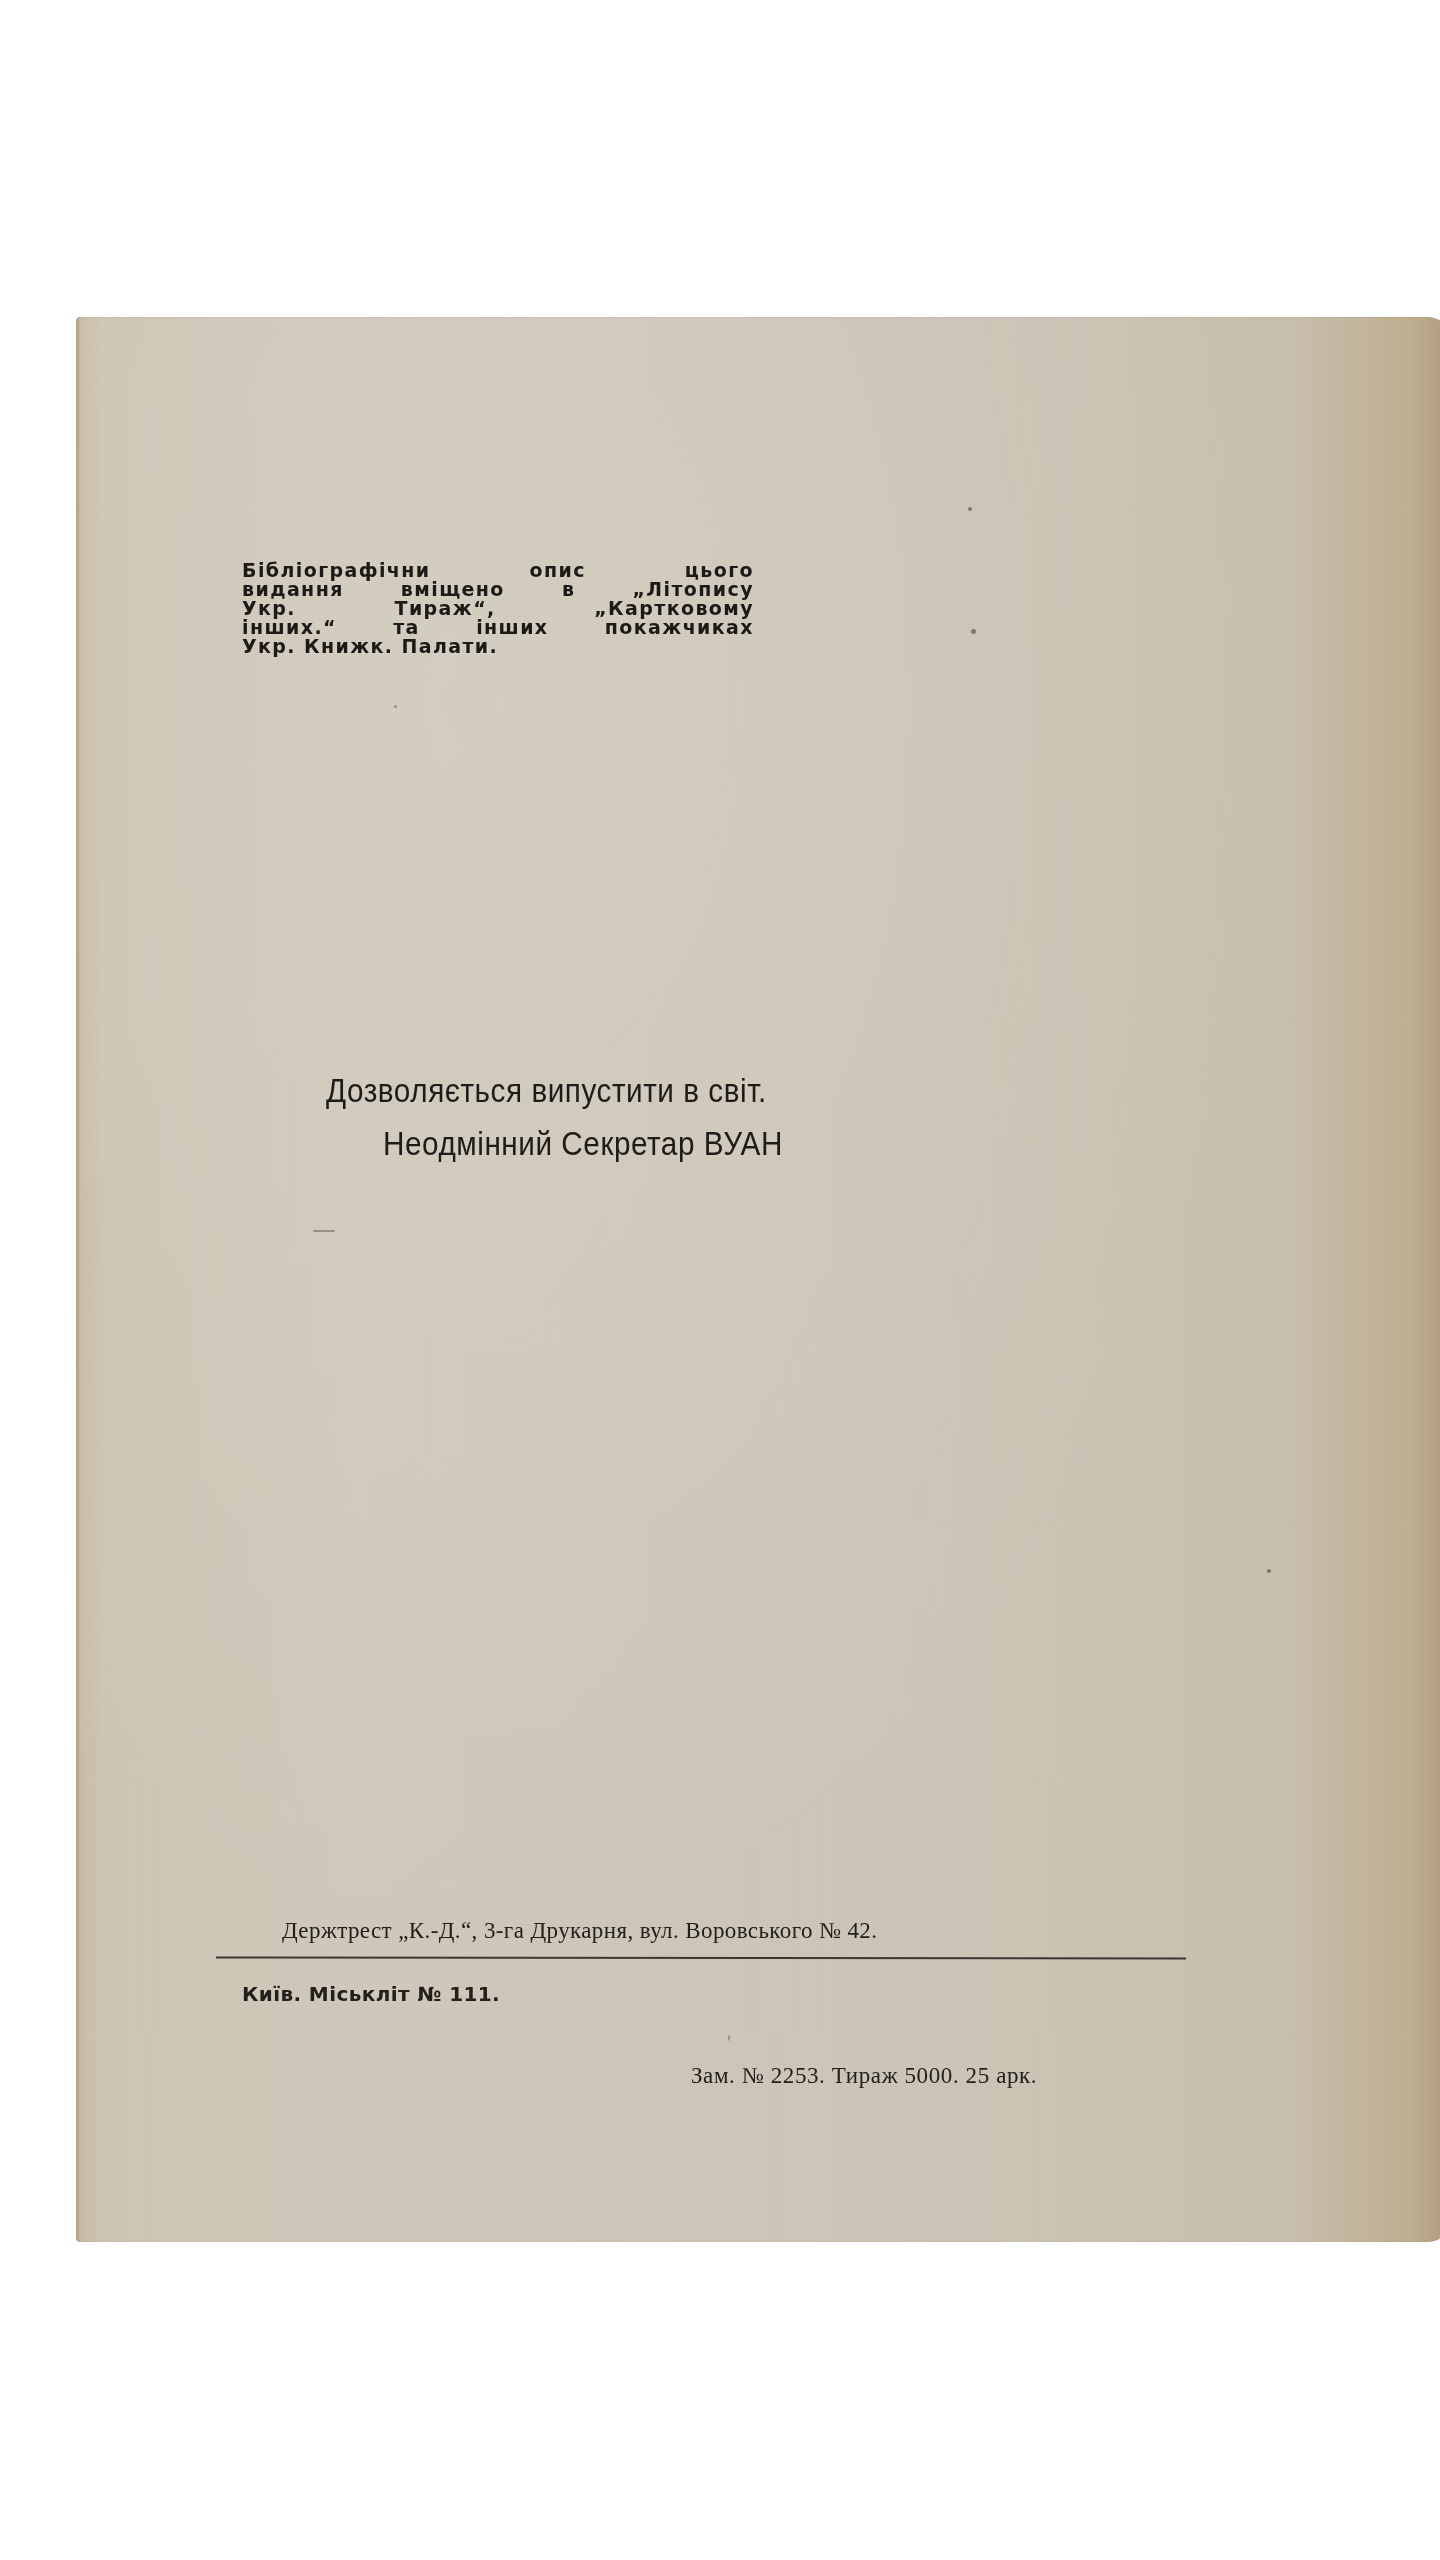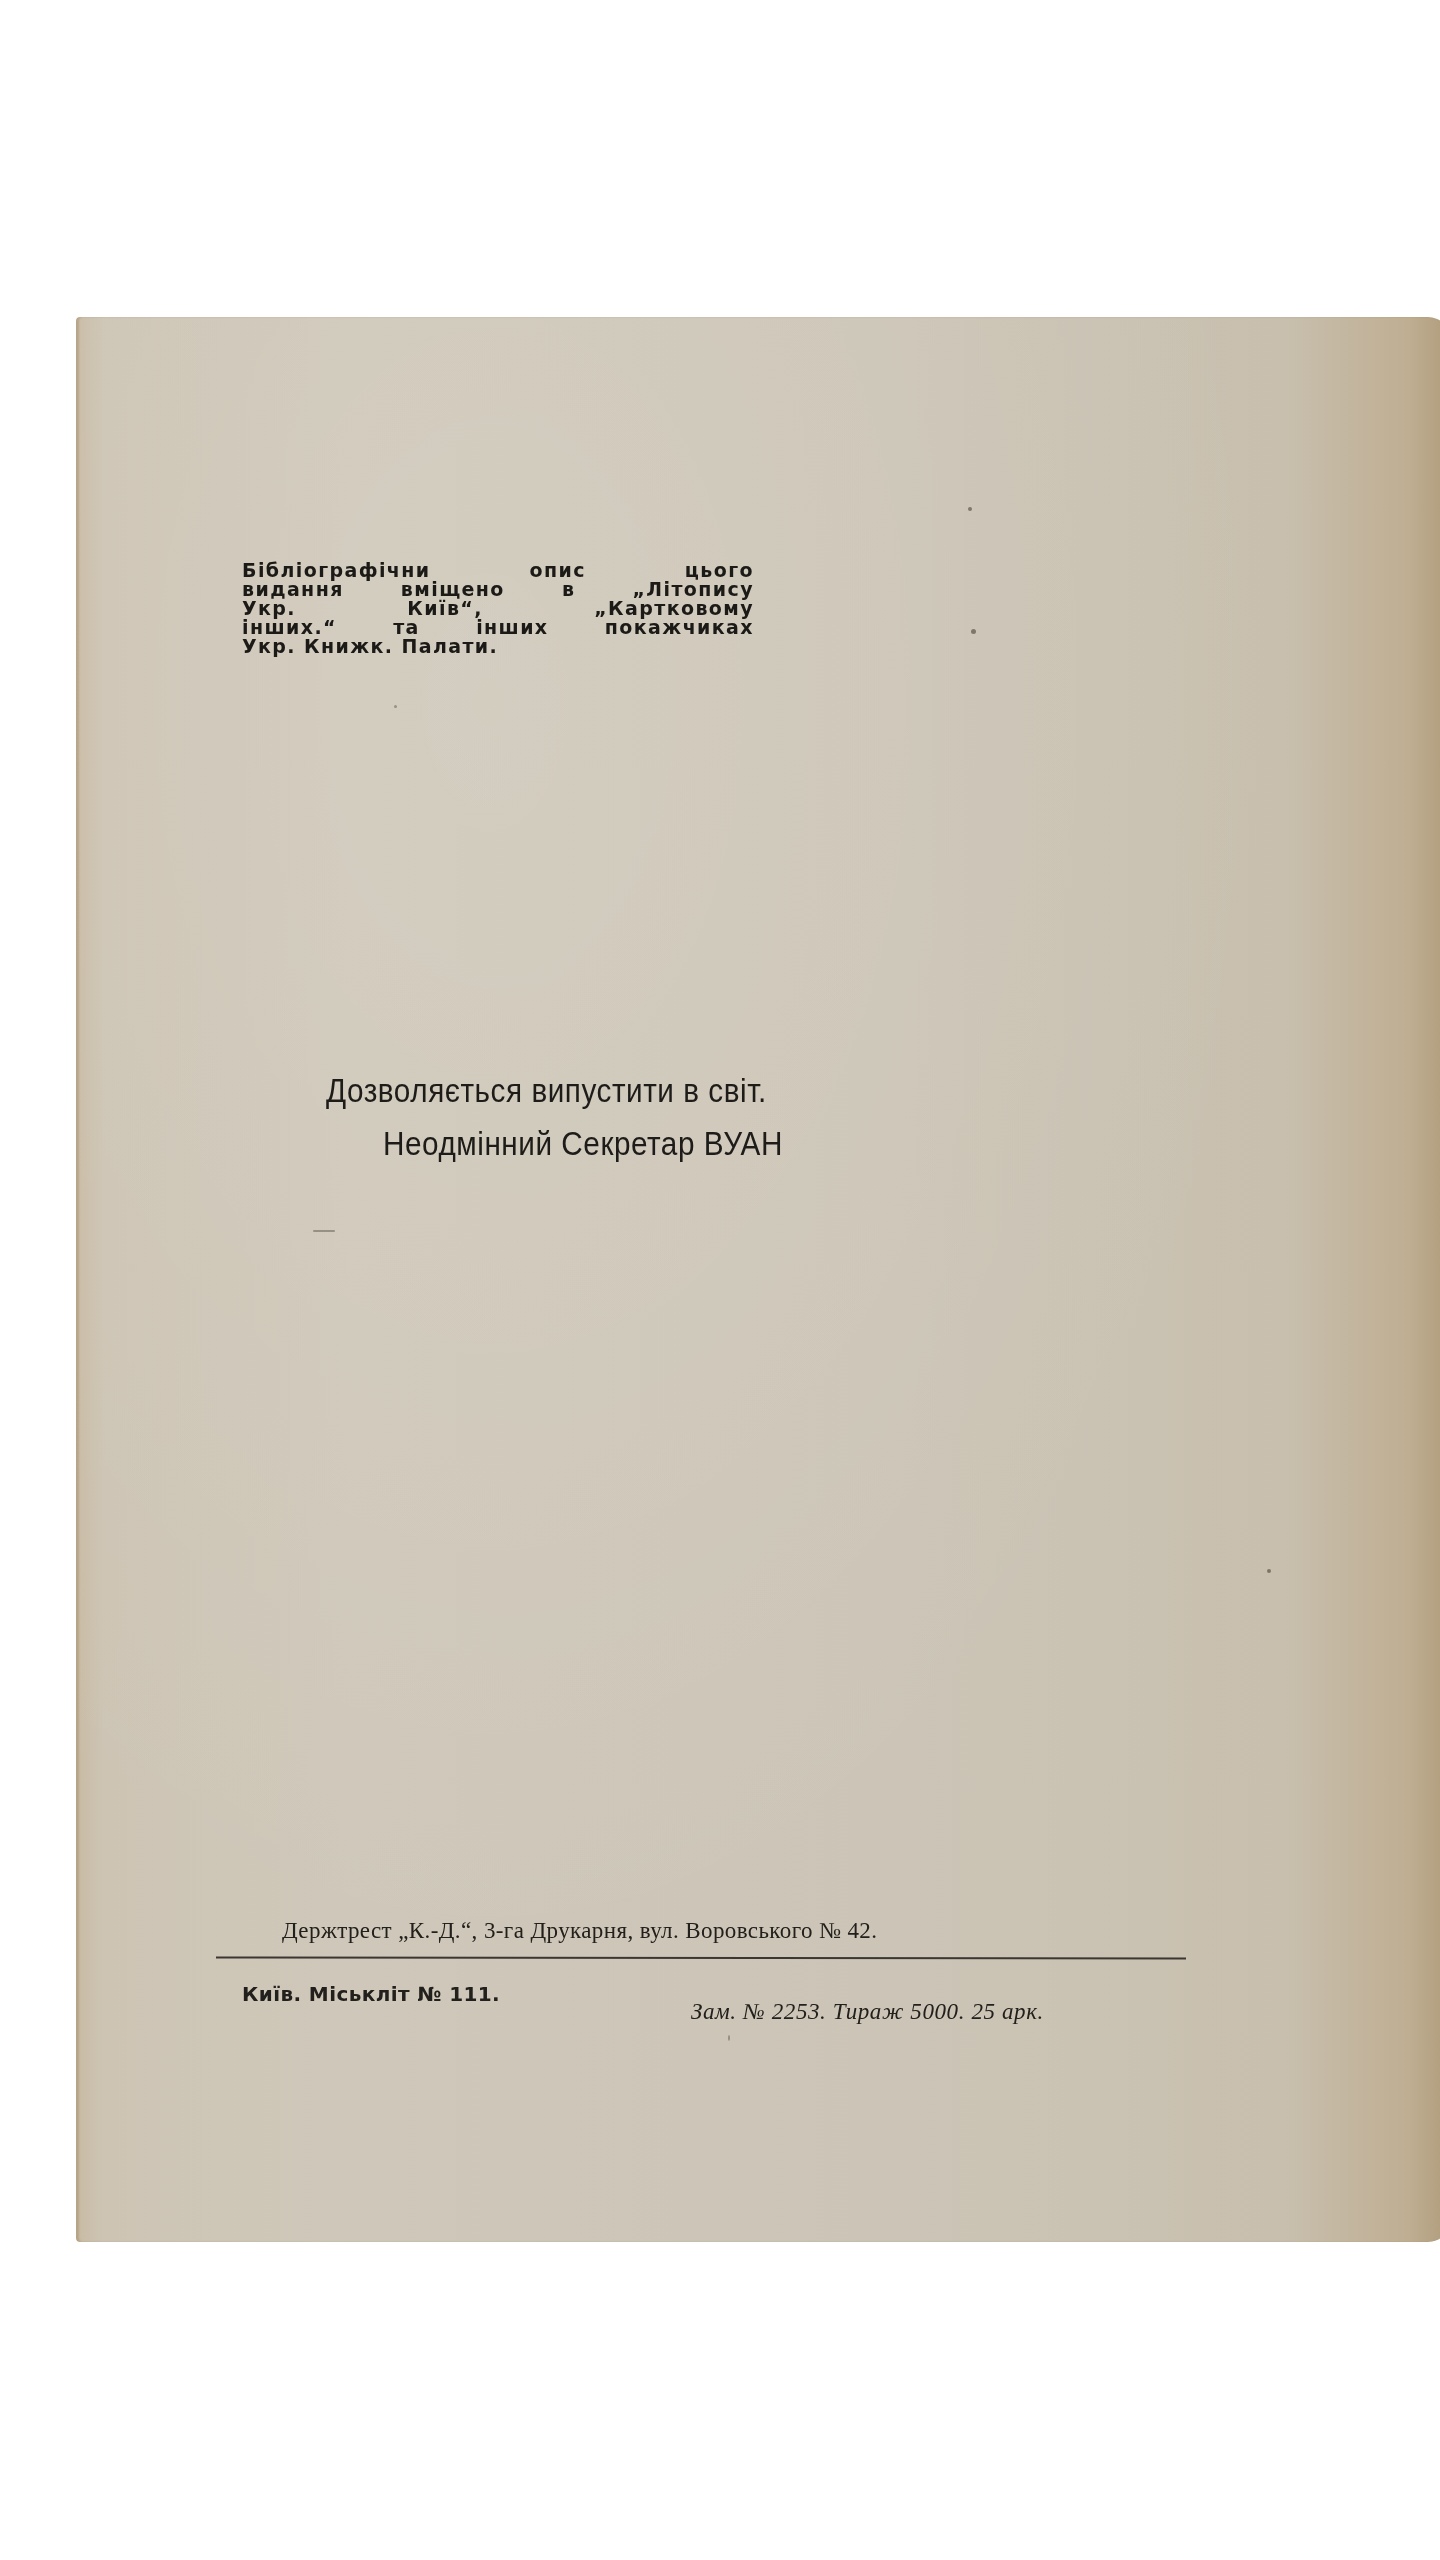--- a/index.html
+++ b/index.html
@@ -110,24 +110,23 @@
     .imprint-2 {
       left: 166px;
       top: 1665px;
       font-family: "DejaVu Sans", sans-serif;
       font-size: 20px;
       font-weight: bold;
       letter-spacing: 0.4px;
     }
     .imprint-3 {
       left: 615px;
-      top: 1682px;
+      top: 1746px;
       font-size: 23px;
       letter-spacing: 0.6px;
-      font-style: italic;
     }
     .fleck {
       position: absolute;
       background: #5b554c;
       border-radius: 50%;
       opacity: 0.7;
     }
   </style>
 </head>
 <body>
@@ -141,21 +140,21 @@
       <span>цього</span>
     </div>
     <div class="line">
       <span>видання</span>
       <span>вміщено</span>
       <span>в</span>
       <span>„Літопису</span>
     </div>
     <div class="line">
       <span>Укр.</span>
-      <span>Київ“,</span>
+      <span>Тираж“,</span>
       <span>„Картковому</span>
     </div>
     <div class="line">
       <span>інших.“</span>
       <span>та</span>
       <span>інших</span>
       <span>покажчиках</span>
     </div>
     <div class="line center">
       <span>Укр. Книжк. Палати.</span>

